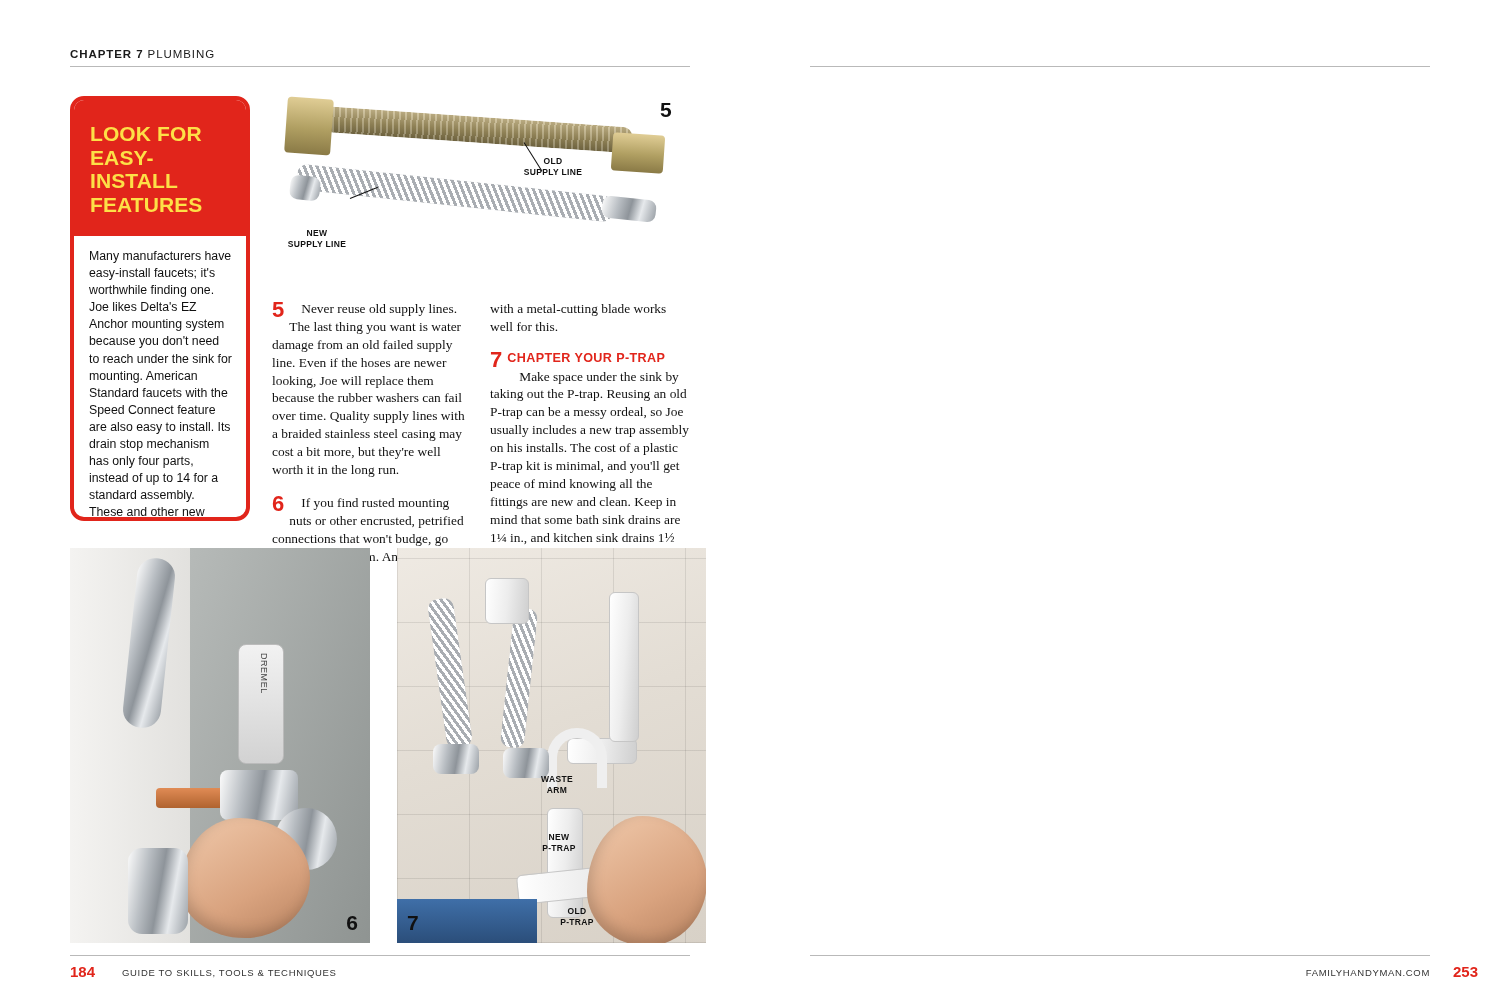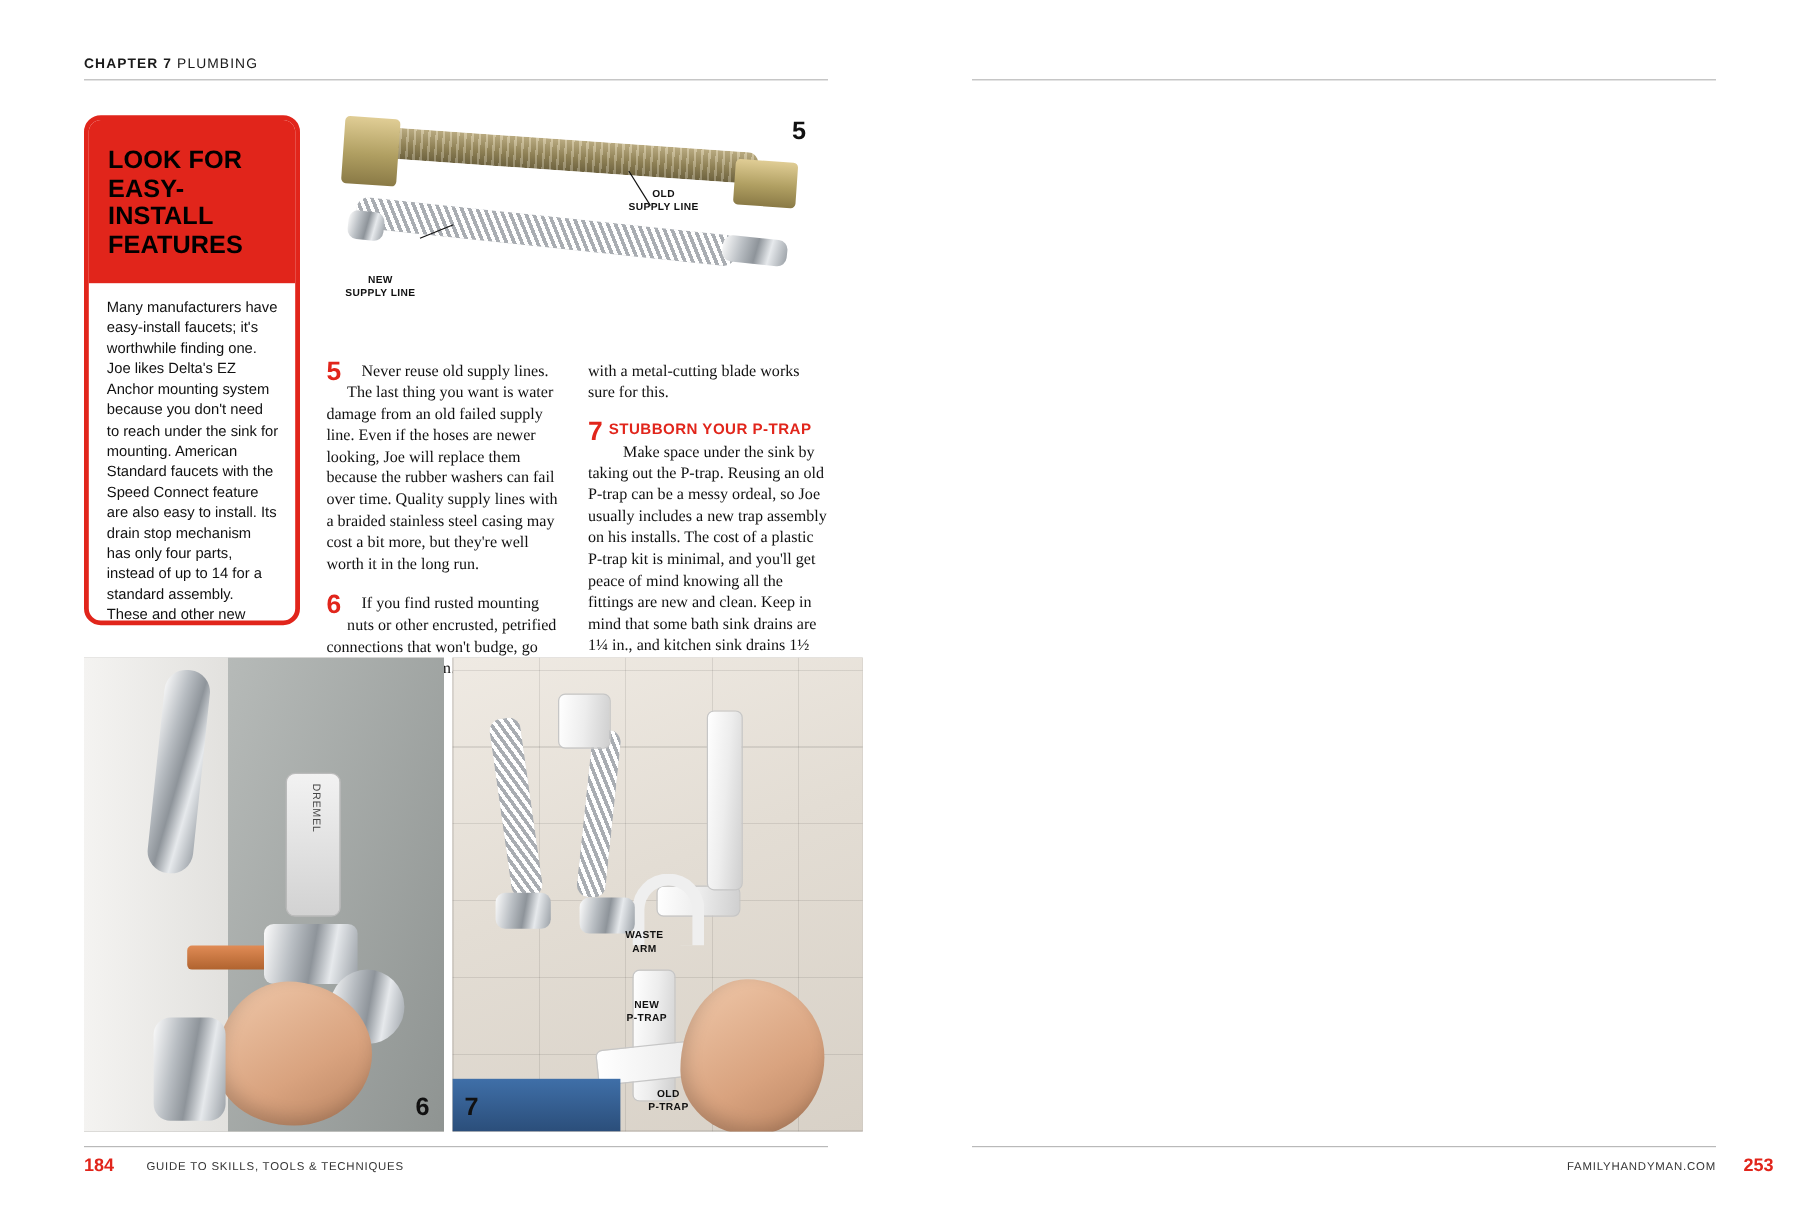--- a/index.html
+++ b/index.html
@@ -32,21 +32,21 @@
     background: #b9b9b9;
   }
 
   
   .sidebar {
     position: absolute; left: 70px; top: 96px; width: 180px; height: 425px;
     border: 4px solid #e1251b; border-radius: 14px;
     background: #ffffff; overflow: hidden;
   }
   .sidebar-head {
-    background: #e1251b; color: #000000;
+    background: #e1251b; color: #fde047;
     font-family: "Liberation Sans", sans-serif;
     font-weight: bold; font-size: 21px; line-height: 1.12;
     letter-spacing: 0.005em;
     padding: 22px 16px 20px 16px;
   }
   .sidebar-body {
     padding: 12px 14px 10px 15px;
     font-family: "Liberation Sans", sans-serif;
     font-size: 12.3px; line-height: 1.39; color: #111;
   }
@@ -96,21 +96,21 @@
     float: left; line-height: 0.86; margin-right: 5px; margin-top: 1px;
   }
   .step-text { text-indent: 12px; }
 
   
   .photo6 {
     position: absolute; left: 70px; top: 548px; width: 300px; height: 395px;
     overflow: hidden; background: #c9c4bd;
   }
   .photo7 {
-    position: absolute; left: 377px; top: 548px; width: 342px; height: 395px;
+    position: absolute; left: 397px; top: 548px; width: 309px; height: 395px;
     overflow: hidden; background: #b9b3ad;
   }
   .corner-num {
     position: absolute; font-family: "Liberation Sans", sans-serif;
     font-weight: bold; font-size: 21px; color: #ffffff;
     text-shadow: 0 1px 3px rgba(0,0,0,.55);
   }
   .corner-num.dark { color: #111; text-shadow: none; }
 
   
@@ -213,24 +213,24 @@
         <span class="big-num">5</span>
         <p class="step-text">Never reuse old supply lines. The last thing you want is water damage from an old failed supply line. Even if the hoses are newer looking, Joe will replace them because the rubber washers can fail over time. Quality supply lines with a braided stainless steel casing may cost a bit more, but they're well worth it in the long run.</p>
       </div>
       <div class="step-block">
         <span class="big-num">6</span>
         <p class="step-text">If you find rusted mounting nuts or other encrusted, petrified connections that won't budge, go ahead and cut them. An oscillating tool or rotary tool</p>
       </div>
     </div>
 
     <div class="col col-b">
-      <p>with a metal-cutting blade works sure for this.</p>
+      <p>with a metal-cutting blade works well for this.</p>
       <div class="step-block" style="margin-top:14px;">
         <span class="big-num">7</span>
-        <span class="step-h">STUBBORN YOUR P-TRAP</span>
+        <span class="step-h">CHAPTER YOUR P-TRAP</span>
         <p class="step-text">Make space under the sink by taking out the P-trap. Reusing an old P-trap can be a messy ordeal, so Joe usually includes a new trap assembly on his installs. The cost of a plastic P-trap kit is minimal, and you'll get peace of mind knowing all the fittings are new and clean. Keep in mind that some bath sink drains are 1¼ in., and kitchen sink drains 1½ in. Be sure to get the right size. Joe sees a new P-trap as cheap insurance against a series of callbacks.</p>
       </div>
     </div>
 
     <div class="photo6">
       <div class="ph" style="background:linear-gradient(120deg,#cfd3d2 0%,#b9bdbb 40%,#9aa09d 100%);"></div>
       <div style="position:absolute;left:0;top:0;width:120px;height:395px;background:linear-gradient(90deg,#f4f3f1,#e2e1de);"></div>
       <div style="position:absolute;left:120px;top:0;width:180px;height:395px;background:linear-gradient(110deg,#b6bab8,#8f9492);"></div>
       <div class="chrome" style="left:60px;top:10px;width:38px;height:170px;border-radius:18px;transform:rotate(6deg);"></div>
       <div style="position:absolute;left:86px;top:240px;width:90px;height:20px;border-radius:4px;background:linear-gradient(180deg,#e08b55,#b0632f);"></div>

